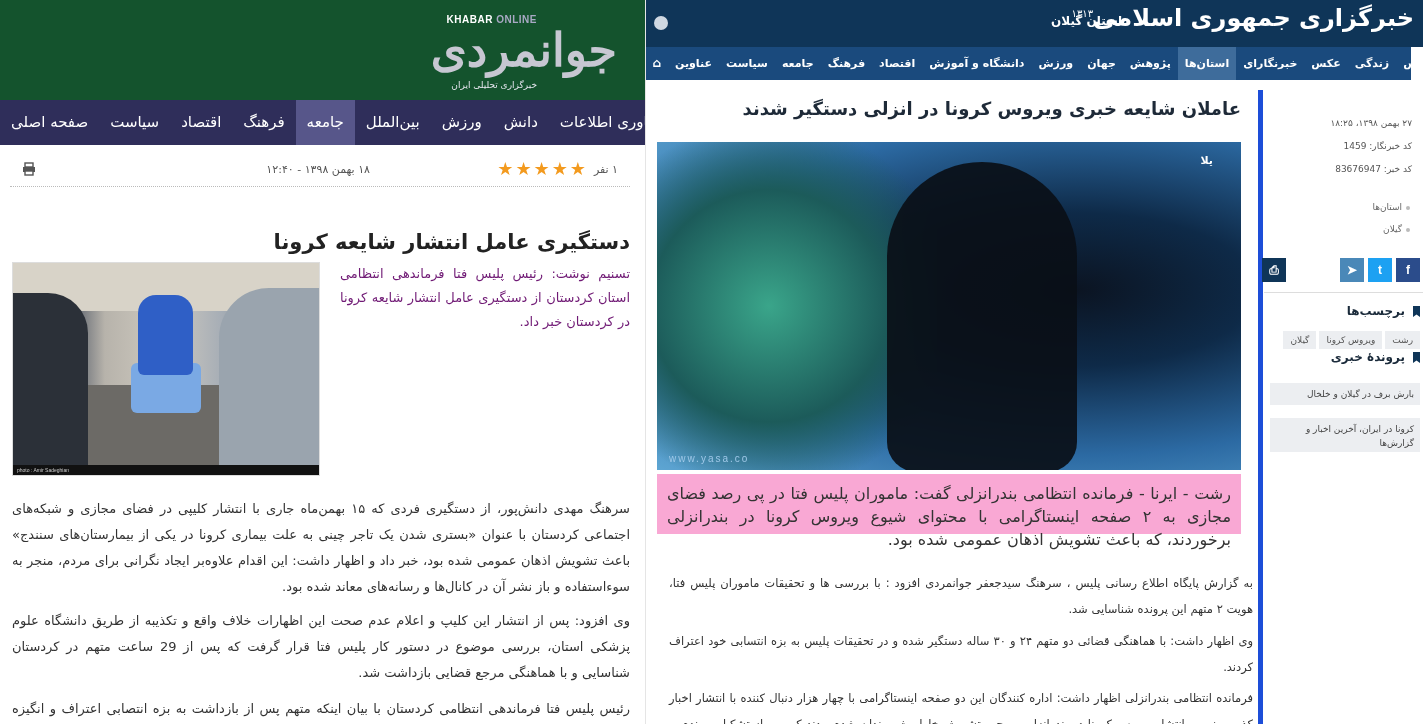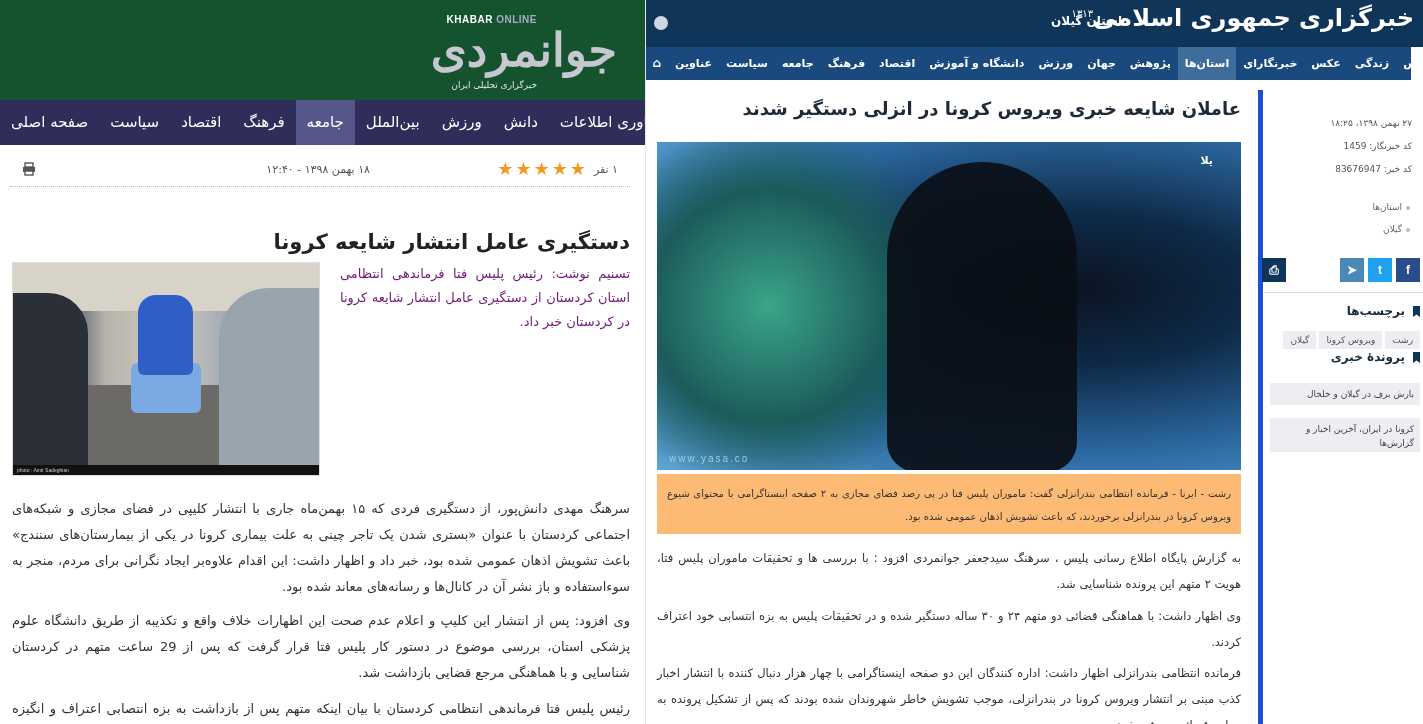--- a/index.html
+++ b/index.html
@@ -56,22 +56,22 @@
   #right .hero { position: absolute; left: 11px; top: 142px; width: 584px; height: 328px; overflow: hidden; background: radial-gradient(ellipse at 72% 45%, #0b1422 0%, #0e2a48 30%, #2c6aa3 65%, #5ea6d3 100%); }
   #right .hero .left-glow { position: absolute; left: 0; top: 0; width: 280px; height: 328px; background: radial-gradient(ellipse at 40% 50%, #3aa58a 0%, #1c5b5a 50%, rgba(20,60,80,0) 80%); }
   #right .hero .hood { position: absolute; left: 230px; top: 20px; width: 190px; height: 310px; background: #0a0f17; border-radius: 95px 95px 30px 30px; opacity: 0.92; }
   #right .hero .badge { position: absolute; left: 18px; top: 38px; width: 210px; height: 275px; background: #fff; border: 8px solid #2d8b3e; border-radius: 30px 30px 105px 105px / 30px 30px 140px 140px; }
   #right .hero .badge .bt { position: absolute; left: 0; top: 14px; width: 100%; text-align: center; font-family: "Liberation Sans", sans-serif; font-weight: bold; color: #d12b2b; font-size: 19px; letter-spacing: 0.5px; }
   #right .hero .badge .ring { position: absolute; left: 42px; top: 82px; width: 108px; height: 108px; border: 10px solid #c62020; border-radius: 50%; background: radial-gradient(circle, #e8f1ea 0%, #9fd0a5 100%); }
   #right .hero .badge .handle { position: absolute; left: 90px; top: 188px; width: 12px; height: 60px; background: #c62020; }
   #right .hero .yasa { position: absolute; left: 12px; bottom: 6px; color: #9fc8e8; font-size: 10px; letter-spacing: 2px; font-family: "Liberation Sans", sans-serif; }
   #right .hero .yala { position: absolute; right: 28px; top: 12px; color: #fff; font-size: 11px; font-weight: bold; }
 
-  #right .summary { position: absolute; left: 11px; top: 474px; width: 584px; height: 60px; background: #fdba74; font-size: 10px; line-height: 23px; color: #333; padding: 8px 10px; text-align: justify; }
-  #right .rp { position: absolute; left: 11px; width: 584px; font-size: 11.5px; line-height: 26px; color: #333; text-align: justify; }
+  #right .summary { position: absolute; left: 11px; top: 474px; width: 584px; height: 60px; background: #f9a8d4; font-size: 16px; line-height: 23px; color: #333; padding: 8px 10px; text-align: justify; }
+  #right .rp { position: absolute; left: 23px; width: 584px; font-size: 11.5px; line-height: 26px; color: #333; text-align: justify; margin-top: 25px; }
   #right .rp1 { top: 545px; }
   #right .rp2 { top: 603px; }
   #right .rp3 { top: 660px; }
 
   
   #right .side { position: absolute; left: 612px; top: 90px; width: 166px; height: 634px; border-left: 5px solid #1d4ed8; }
   #right .side .line { position: absolute; right: 12px; font-size: 9px; color: #555; white-space: nowrap; }
   #right .side .l1 { top: 28px; }
   #right .side .l2 { top: 51px; }
   #right .side .l3 { top: 74px; }

